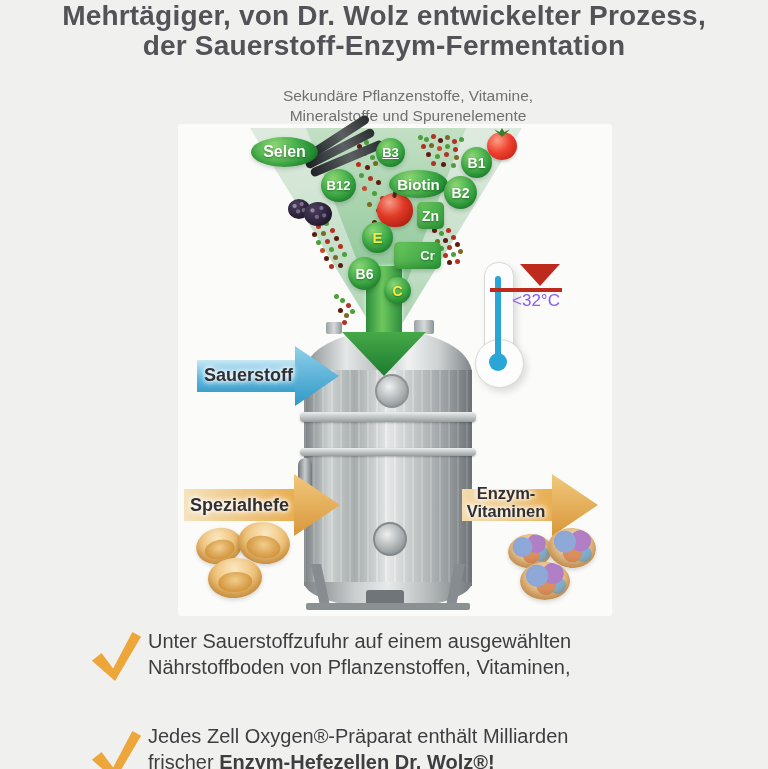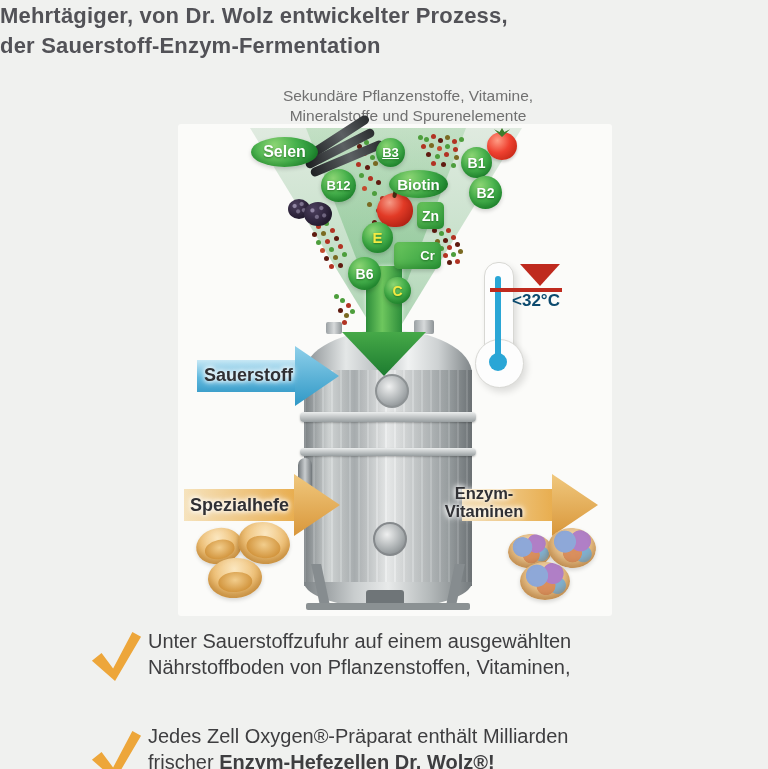--- a/index.html
+++ b/index.html
@@ -4,21 +4,21 @@
 <style>
   html,body{margin:0;padding:0;}
   body{background:#f0f1ef;font-family:"Liberation Sans",sans-serif;}
   #stage{position:relative;width:768px;height:769px;overflow:hidden;background:#f0f1ef;}
   .abs{position:absolute;}
 
   
   .panel{left:178px;top:124px;width:434px;height:492px;background:#fbfbf9;border-radius:3px;}
 
   
-  .title{left:0;top:1px;width:768px;font-weight:bold;font-size:22px;line-height:30px;color:#525257;letter-spacing:.2px;}
+  .title{left:0;top:1px;width:768px;text-align:center;font-weight:bold;font-size:28px;line-height:30px;color:#525257;letter-spacing:.2px;}
   .subtitle{left:0;top:86px;width:768px;text-align:center;font-size:15.5px;line-height:20px;color:#707070;margin-left:24px;}
 
   
   .funnel{left:250px;top:128px;width:272px;height:222px;clip-path:polygon(0 0,100% 0,50% 100%);
     background:linear-gradient(180deg,rgba(201,221,203,.55) 0%,rgba(146,198,155,.5) 55%,rgba(108,180,120,.6) 100%);}
   .funnel-inner{left:306px;top:128px;width:160px;height:208px;clip-path:polygon(0 0,100% 0,50% 100%);
     background:linear-gradient(180deg,rgba(122,196,128,.28),rgba(78,168,94,.5));}
 
   
   .garrow-shaft{left:366px;top:266px;width:36px;height:68px;background:linear-gradient(90deg,#2c8c3a,#6ec75e 45%,#2c8c3a);filter:drop-shadow(0 0 2px rgba(255,255,255,.7));}
@@ -27,21 +27,21 @@
   
   .bub{display:flex;align-items:center;justify-content:center;color:#fff;font-weight:bold;border-radius:50%;
     background:radial-gradient(circle at 35% 28%,#8bd473 0%,#46b14c 45%,#289238 78%,#1b7b2c);
     text-shadow:0 1px 2px rgba(0,60,0,.5);box-shadow:inset 0 -3px 6px rgba(0,70,0,.25),0 2px 4px rgba(0,0,0,.18);}
   .sq{border-radius:5px;background:linear-gradient(135deg,#6cc75e,#2e9b3c);}
   #bub-selen{left:251px;top:137px;width:67px;height:30px;border-radius:50%;font-size:16px;}
   #bub-b3{left:376px;top:138px;width:29px;height:29px;font-size:13px;text-decoration:underline;}
   #bub-b1{left:461px;top:147px;width:31px;height:31px;font-size:14px;}
   #bub-b12{left:321px;top:169px;width:35px;height:33px;font-size:13px;}
   #bub-biotin{left:389px;top:170px;width:59px;height:28px;border-radius:50%;font-size:15px;}
-  #bub-b2{left:444px;top:176px;width:33px;height:33px;font-size:14px;margin-left:25px;}
+  #bub-b2{left:444px;top:176px;width:33px;height:33px;font-size:14px;}
   #bub-zn{left:417px;top:202px;width:27px;height:27px;font-size:14px;}
   #bub-e{left:362px;top:222px;width:31px;height:31px;font-size:15px;color:#f3ea43;}
   #bub-cr{left:394px;top:242px;width:27px;height:27px;font-size:13px;padding-left:20px;}
   #bub-b6{left:348px;top:257px;width:33px;height:33px;font-size:14px;}
   #bub-c{left:384px;top:277px;width:27px;height:27px;font-size:14px;color:#f3ea43;}
 
   
   .dots{width:5px;height:5px;border-radius:50%;}
   #dots-a{left:350px;top:139px;background:#b23323;box-shadow:7px 5px #5f1b10,14px 1px #4d9e3c,21px 7px #b23323,3px 14px #7a6a22,12px 12px #c44b2e,20px 16px #4d9e3c,6px 23px #b23323,15px 26px #5f1b10,23px 22px #7a6a22,9px 34px #4d9e3c,18px 37px #b23323,26px 41px #5f1b10,12px 47px #c44b2e,22px 52px #4d9e3c,30px 57px #b23323,17px 63px #7a6a22,26px 69px #b23323,34px 75px #4d9e3c,22px 81px #5f1b10,30px 87px #b23323;}
   #dots-b{left:418px;top:135px;background:#4d9e3c;box-shadow:6px 2px #4d9e3c,13px -1px #b23323,20px 3px #5f1b10,27px 0 #7a6a22,34px 4px #b23323,41px 2px #4d9e3c,3px 9px #b23323,11px 8px #7a6a22,19px 11px #c44b2e,27px 9px #4d9e3c,35px 12px #b23323,8px 17px #5f1b10,17px 19px #4d9e3c,26px 17px #b23323,36px 20px #7a6a22,13px 26px #b23323,23px 27px #5f1b10,33px 28px #4d9e3c;}
@@ -60,21 +60,21 @@
     background:radial-gradient(circle at 35% 30%,#ff9d85,#ef4130 45%,#c02413 88%);box-shadow:0 2px 3px rgba(0,0,0,.2);}
   .tomato::before{content:"";position:absolute;left:7px;top:-4px;width:16px;height:9px;background:#3c7d2b;clip-path:polygon(50% 100%,0 15%,35% 45%,50% 0,65% 45%,100% 15%);}
 
   
   .therm-stem{left:484px;top:262px;width:28px;height:96px;background:#fdfdfd;border:1px solid #d8d8d4;border-radius:14px 14px 0 0;box-shadow:3px 4px 7px rgba(0,0,0,.12);}
   .therm-bulb{left:475px;top:339px;width:47px;height:47px;border-radius:50%;background:#fdfdfd;border:1px solid #d8d8d4;box-shadow:3px 4px 7px rgba(0,0,0,.12);}
   .therm-line{left:495px;top:276px;width:6px;height:88px;background:#2aa6d6;border-radius:3px;}
   .therm-dot{left:489px;top:353px;width:18px;height:18px;border-radius:50%;background:#2aa6d6;}
   .therm-tri{left:520px;top:264px;width:40px;height:22px;clip-path:polygon(0 0,100% 0,50% 100%);background:#bf2a1e;}
   .therm-rule{left:490px;top:288px;width:72px;height:4px;background:#bf2a1e;}
-  .therm-label{left:512px;top:291px;font-size:17px;font-weight:bold;color:#0c4a6e;}
+  .therm-label{left:512px;top:291px;font-size:17px;font-weight:normal;color:#8b5cf6;}
 
   
   #tank{left:296px;top:324px;width:184px;height:288px;}
   .nub{position:absolute;background:linear-gradient(90deg,#9aa0a3,#d7dadb,#8d9396);border-radius:2px;}
   .tank-dome{position:absolute;left:8px;top:6px;width:168px;height:44px;border-radius:84px 84px 0 0/44px 44px 0 0;
     background:linear-gradient(90deg,#878d90,#e4e7e7 25%,#b9bec0 45%,#f0f2f2 62%,#cdd1d2 80%,#7f8588);}
   .tank-body{position:absolute;left:8px;top:46px;width:168px;height:216px;
     background:repeating-linear-gradient(90deg,rgba(255,255,255,.10) 0 2px,rgba(0,0,0,.04) 2px 9px),
       linear-gradient(90deg,#7e8487,#d6dada 15%,#aeb3b5 30%,#eef0f0 50%,#c6cacb 68%,#9fa5a7 85%,#6f7578);}
   .tank-ring{position:absolute;left:4px;width:176px;border-radius:4px;background:linear-gradient(180deg,#eceeee,#989ea0);box-shadow:0 1px 2px rgba(0,0,0,.25);}
@@ -90,21 +90,21 @@
   .tank-pipe{left:298px;top:458px;width:14px;height:66px;border-radius:7px 7px 0 0;background:linear-gradient(90deg,#70767a,#c9cdcf 50%,#70767a);}
   .blue-shaft{left:197px;top:360px;width:100px;height:32px;background:linear-gradient(180deg,#c8e8f5,#5cb7de 55%,#3d9fcb);}
   .blue-head{left:295px;top:346px;width:44px;height:60px;clip-path:polygon(0 0,100% 50%,0 100%);background:linear-gradient(180deg,#8fd0ea,#2f98c6);}
   .or-shaft1{left:184px;top:489px;width:112px;height:32px;background:linear-gradient(90deg,#f6e3bd,#e8ad4e);}
   .or-head1{left:294px;top:474px;width:46px;height:62px;clip-path:polygon(0 0,100% 50%,0 100%);background:linear-gradient(180deg,#f0c87e,#d9973a);}
   .or-shaft2{left:462px;top:489px;width:92px;height:32px;background:linear-gradient(90deg,#f4dcae,#e8ad4e);}
   .or-head2{left:552px;top:474px;width:46px;height:62px;clip-path:polygon(0 0,100% 50%,0 100%);background:linear-gradient(180deg,#f0c87e,#d9973a);}
   .arrow-label{font-weight:bold;color:#303034;text-shadow:0 0 4px #fff,0 0 6px #fff,0 0 8px rgba(255,255,255,.8);}
   #label-oxygen{left:204px;top:365px;font-size:18px;}
   #label-yeast{left:190px;top:495px;font-size:18px;}
-  #label-enzyme{left:428px;top:484px;width:112px;text-align:center;font-size:16.5px;line-height:18px;}
+  #label-enzyme{left:450px;top:484px;width:112px;text-align:center;font-size:16.5px;line-height:18px;}
 
   
   .ycell{position:absolute;border-radius:50%;background:radial-gradient(ellipse at 50% 28%,#fbe7c0,#efc27a 55%,#d99b46);box-shadow:inset 0 -6px 8px rgba(160,100,20,.45),0 2px 4px rgba(0,0,0,.15);}
   .ycell::after{content:"";position:absolute;left:18%;top:34%;width:64%;height:52%;border-radius:50%;background:radial-gradient(ellipse at 50% 40%,#f2cd8c,#cf8f35 80%);}
   .ecell{position:absolute;border-radius:50%;
     background-image:radial-gradient(circle at 34% 36%,#8ea8d8 0 26%,transparent 28%),radial-gradient(circle at 66% 30%,#b07fc6 0 24%,transparent 26%),radial-gradient(circle at 52% 62%,#d98f5e 0 26%,transparent 28%),radial-gradient(circle at 75% 62%,#7fb0d0 0 18%,transparent 20%),radial-gradient(ellipse at 50% 35%,#f2d9b0,#d9a868 85%);
     box-shadow:inset 0 -5px 7px rgba(150,90,30,.4),0 2px 4px rgba(0,0,0,.15);}
 
   
   .check{position:absolute;width:52px;height:56px;}

